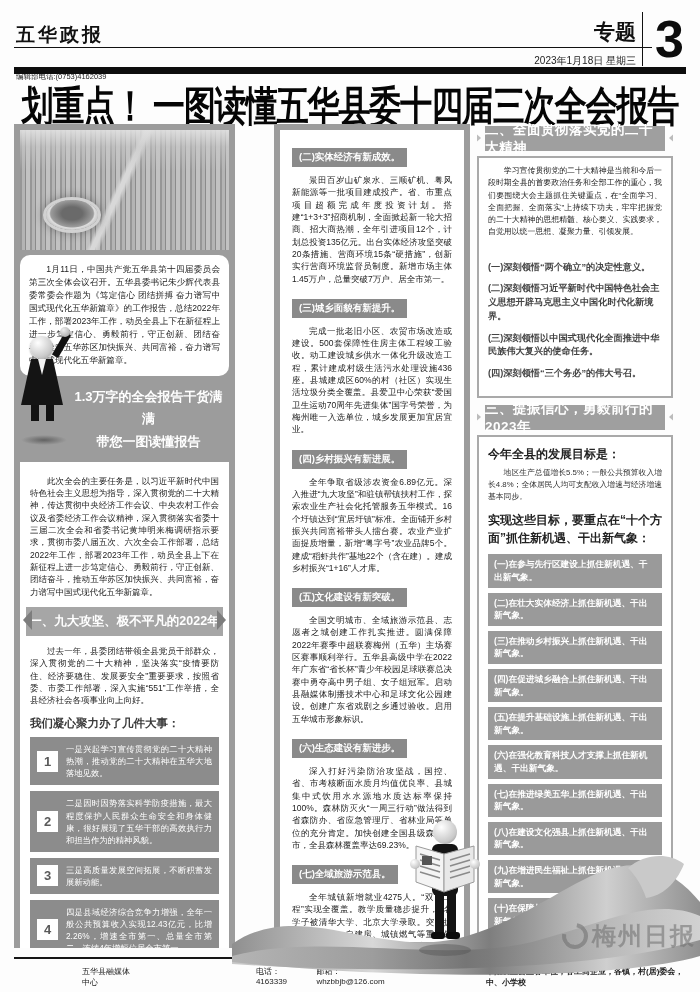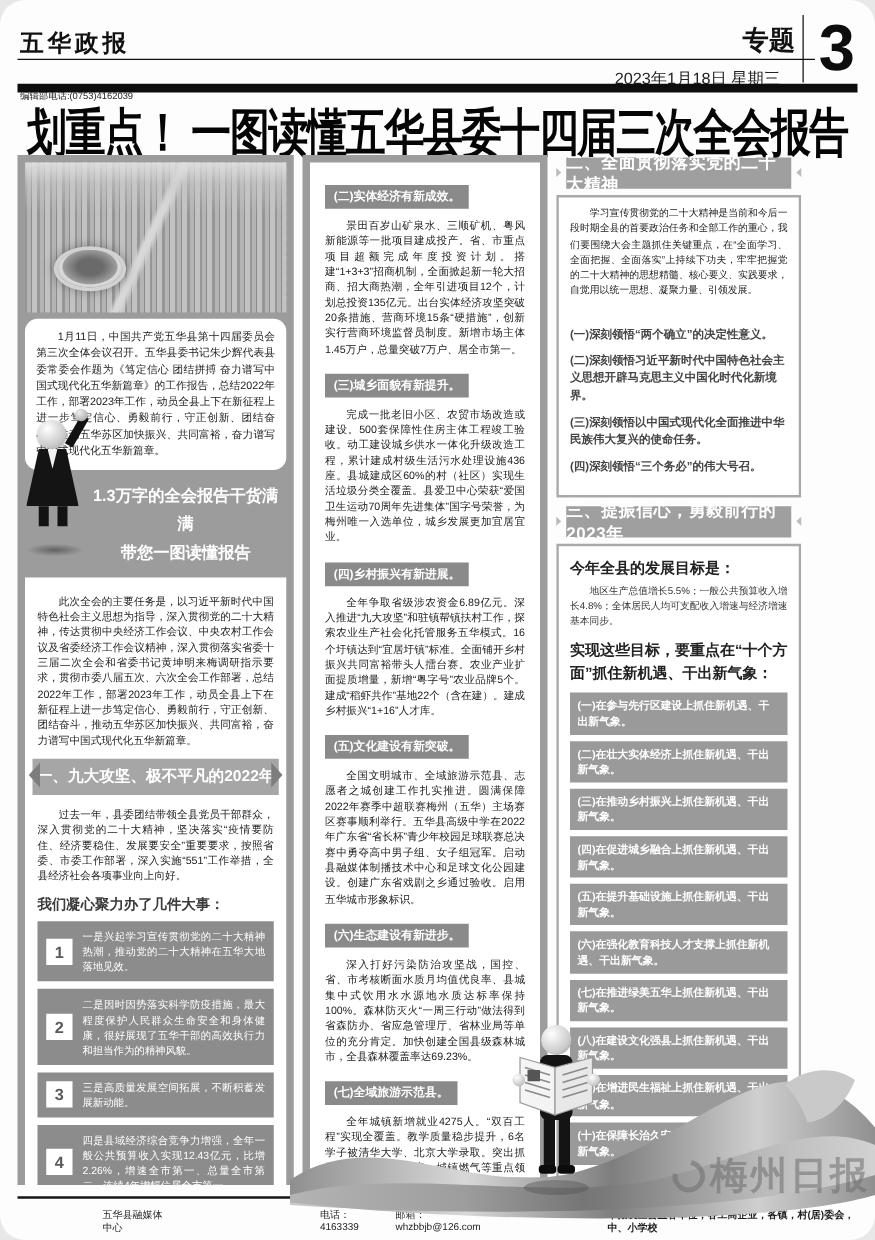--- a/index.html
+++ b/index.html
@@ -1,34 +1,34 @@
 <!DOCTYPE html>
 <html><head>
 <meta charset="utf-8">
 <style>
   * { margin:0; padding:0; box-sizing:border-box; }
   html,body { background:#e8e8e8; }
   body { font-family:"Liberation Sans", sans-serif; }
-  .page { position:relative; width:700px; height:992px; background:#fdfdfd; margin:0 auto; overflow:hidden; color:#1a1a1a;border-radius:20px; }
+  .page { position:relative; width:700px; height:992px; background:#fdfdfd; margin:0 auto; overflow:hidden; color:#1a1a1a; }
 
   
   .masthead { position:absolute; left:16px; top:22px; font-family:"DejaVu Serif", serif; font-weight:700; font-size:19px; letter-spacing:3px; color:#111; }
   .hdr-rule { position:absolute; left:14px; top:47px; width:638px; border-top:1.5px solid #111; }
   .hdr-phone { position:absolute; left:16px; top:72px; font-size:7.5px; color:#222; }
   .hdr-section { position:absolute; right:64px; top:18px; font-size:21px; font-weight:900; color:#111; }
-  .hdr-date { position:absolute; right:76px; top:54px; font-size:13px; color:#222; }
+  .hdr-date { position:absolute; right:64px; top:54px; font-size:10px; color:#222; }
   .hdr-pageno { position:absolute; right:16px; top:12px; width:42px; height:54px; border-left:1.5px solid #111; text-align:right; font-size:52px; line-height:54px; font-weight:900; color:#0d0d0d; }
   .thickbar { position:absolute; left:14px; right:14px; top:67px; height:7px; background:#0d0d0d; }
   .headline { position:absolute; left:14px; top:79px; width:672px; text-align:center; font-size:31px; font-weight:900; letter-spacing:-1px; color:#050505; white-space:nowrap; transform:scale(1.03,1.32); transform-origin:50% 0; }
 
   
   .cols { position:absolute; left:14px; top:124px; width:672px; height:824px; display:flex; gap:7px; z-index:1; }
   .panel { background:#9c9c9c; padding:6px; overflow:hidden; }
   .col-left { width:221px; position:relative; }
-  .col-mid  { width:196px; }
+  .col-mid  { width:196px;margin-left:32px; }
   .col-right{ width:196px; background:transparent; overflow:hidden; }
 
   
   .photo { position:relative; height:120px; overflow:hidden;
     background:
       linear-gradient(180deg, rgba(225,225,225,.9) 0%, rgba(200,200,200,.55) 14%, rgba(0,0,0,0) 34%),
       linear-gradient(115deg, rgba(0,0,0,0) 46%, #d8d8d8 47.5%, #d8d8d8 49%, rgba(0,0,0,0) 51%),
       repeating-linear-gradient(90deg, #969696 0 2px, #b4b4b4 2px 5px, #8b8b8b 5px 6px, #c2c2c2 6px 10px),
       repeating-linear-gradient(0deg, #a3a3a3 0 2px, #bdbdbd 2px 5px, #8f8f8f 5px 8px),
       #aeaeae; }
@@ -73,21 +73,21 @@
   .goalhead { font-size:12px; font-weight:900; color:#222; margin:2px 0 4px; }
   .goalbody { font-size:7.8px; line-height:1.55; text-align:justify; text-indent:2em; color:#333; margin-bottom:8px; }
   .tenhead { font-size:12px; font-weight:900; line-height:1.5; color:#222; margin:4px 0 7px; }
   .tbar { background:#9a9a9a; color:#fff; font-weight:700; font-size:8.7px; line-height:1.45; padding:4px 6px; margin:5px 0; }
 
   
   .wave { position:absolute; left:232px; top:844px; width:468px; height:140px; z-index:4; pointer-events:none; }
   .mascot-reader { position:absolute; left:404px; top:818px; width:82px; height:140px; z-index:5; }
   .watermark { position:absolute; right:4px; top:920px; z-index:6; display:flex; align-items:center; gap:4px; opacity:.55; }
   .wm-swirl { width:26px; height:26px; border:4px solid #6e6e6e; border-top-color:rgba(0,0,0,0); border-radius:50%; transform:rotate(-35deg); }
-  .wm-text { font-family:"DejaVu Serif", serif; font-weight:700; font-size:30px; letter-spacing:2px; color:#6e6e6e; }
+  .wm-text { font-family:"DejaVu Serif", serif; font-weight:700; font-size:24px; letter-spacing:2px; color:#6e6e6e; }
 
   
   .footer { position:absolute; left:14px; right:14px; top:957px; border-top:2px solid #161616; padding-top:7px; display:flex; align-items:baseline; font-size:8px; color:#222; z-index:2; }
   .f-org { margin-left:68px; }
   .f-phone { margin-left:120px; }
   .f-mail { margin-left:14px; }
   .f-note { margin-left:92px; font-weight:700; }
 </style>
 </head>
 <body>

